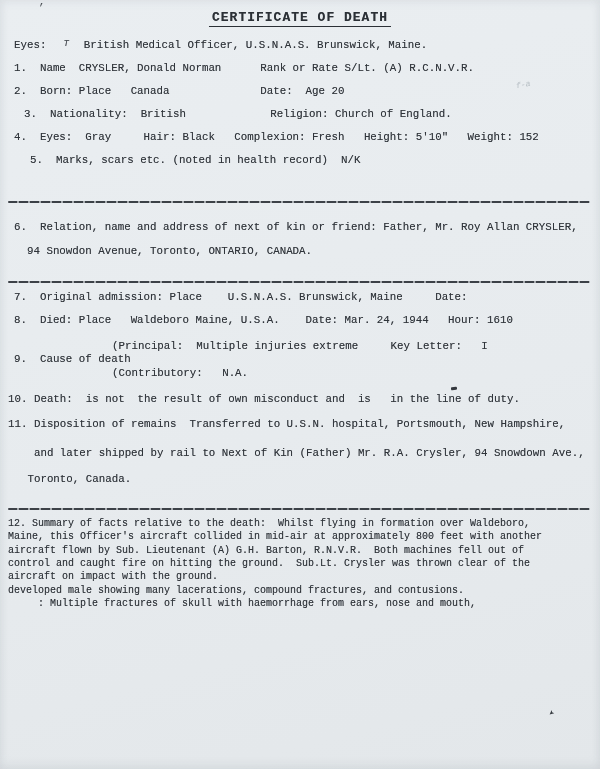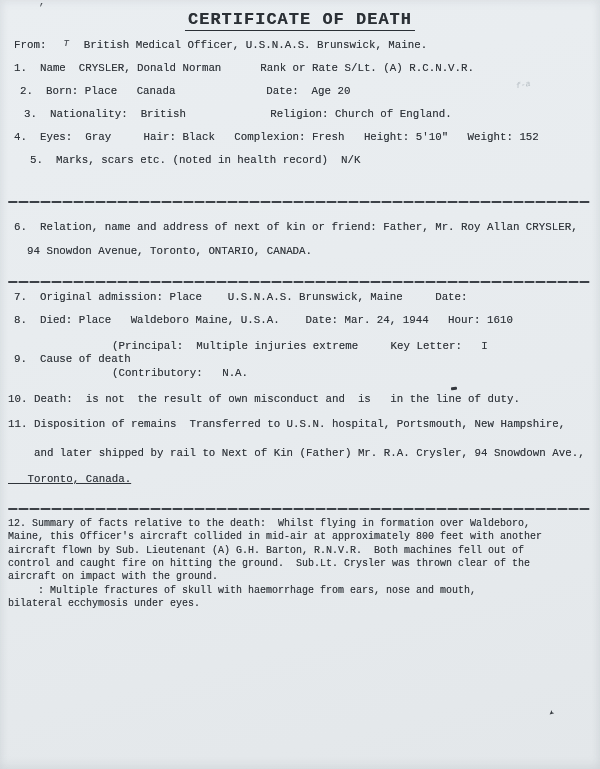--- a/index.html
+++ b/index.html
@@ -16,21 +16,21 @@
     white-space:pre;
     font-size:10.8px;
     line-height:12px;
     color:#2f343a;
     text-shadow:0 0 .5px rgba(30,34,40,.45);
   }
   .title{
     position:absolute;
     top:10px;left:50%;
     transform:translateX(-50%);
-    font-size:17px;
+    font-size:13px;
     font-weight:700;
     letter-spacing:1px;
     color:#2b3036;
     border-bottom:1.7px solid #2b3036;
     padding:0 3px 1px 3px;
     white-space:pre;
     text-shadow:0 0 .5px rgba(30,34,40,.55);
   }
   .from-mark{
     display:inline-block;
@@ -71,26 +71,26 @@
 </style>
 </head>
 <body>
 
 <div class="paper">
 
   <span class="speck">’</span>
 
   <div class="title">CERTIFICATE OF DEATH</div>
 
-  <div class="ln" style="top:39px;left:14px;"><span>From:</span><span class="from-mark">T</span><span class="from-value">British Medical Officer, U.S.N.A.S. Brunswick, Maine.</span></div>
+  <div class="ln" style="top:39px;left:14px;"><span>Eyes:</span><span class="from-mark">T</span><span class="from-value">British Medical Officer, U.S.N.A.S. Brunswick, Maine.</span></div>
 
   <span class="pencil">f-a</span>
 
   <div class="ln" style="top:62px;left:14px;">1.  Name  CRYSLER, Donald Norman      Rank or Rate S/Lt. (A) R.C.N.V.R.</div>
-  <div class="ln" style="top:85px;left:20px;">2.  Born: Place   Canada              Date:  Age 20</div>
+  <div class="ln" style="top:85px;left:14px;">2.  Born: Place   Canada              Date:  Age 20</div>
   <div class="ln" style="top:108px;left:24px;">3.  Nationality:  British             Religion: Church of England.</div>
   <div class="ln" style="top:131px;left:14px;">4.  Eyes:  Gray     Hair: Black   Complexion: Fresh   Height: 5'10"   Weight: 152</div>
   <div class="ln" style="top:154px;left:30px;">5.  Marks, scars etc. (noted in health record)  N/K</div>
 
   <div class="rule" style="top:201px;"></div>
 
   <div class="ln" style="top:221px;left:14px;">6.  Relation, name and address of next of kin or friend: Father, Mr. Roy Allan CRYSLER,</div>
   <div class="ln" style="top:245px;left:14px;">  94 Snowdon Avenue, Toronto, ONTARIO, CANADA.</div>
 
   <div class="rule" style="top:281px;"></div>
@@ -100,29 +100,29 @@
 
   <div class="ln" style="top:340px;left:112px;">(Principal:  Multiple injuries extreme     Key Letter:   I</div>
   <div class="ln" style="top:353px;left:14px;">9.  Cause of death</div>
   <div class="ln" style="top:367px;left:112px;">(Contributory:   N.A.</div>
 
   <div class="smudge"></div>
   <div class="ln" style="top:393px;left:8px;">10. Death:  is not  the result of own misconduct and  is   in the line of duty.</div>
 
   <div class="ln" style="top:418px;left:8px;">11. Disposition of remains  Transferred to U.S.N. hospital, Portsmouth, New Hampshire,</div>
   <div class="ln" style="top:447px;left:8px;">    and later shipped by rail to Next of Kin (Father) Mr. R.A. Crysler, 94 Snowdown Ave.,</div>
-  <div class="ln" style="top:473px;left:8px;text-decoration:underline;">   Toronto, Canada.</div>
+  <div class="ln" style="top:473px;left:8px;">   Toronto, Canada.</div>
 
   <div class="rule" style="top:508px;"></div>
 
   <div class="summary">
     <div class="ln2">12. Summary of facts relative to the death:  Whilst flying in formation over Waldeboro,</div>
     <div class="ln2">Maine, this Officer's aircraft collided in mid-air at approximately 800 feet with another</div>
     <div class="ln2">aircraft flown by Sub. Lieutenant (A) G.H. Barton, R.N.V.R.  Both machines fell out of</div>
     <div class="ln2">control and caught fire on hitting the ground.  Sub.Lt. Crysler was thrown clear of the</div>
     <div class="ln2">aircraft on impact with the ground.</div>
+    <div class="ln2">developed male showing many lacerations, compound fractures, and contusions.</div>
     <div class="ln2">     : Multiple fractures of skull with haemorrhage from ears, nose and mouth,</div>
-    <div class="ln2">bilateral ecchymosis under eyes.</div>
   </div>
 
   <span class="tick">➤</span>
 
 </div>
 
 </body></html>

